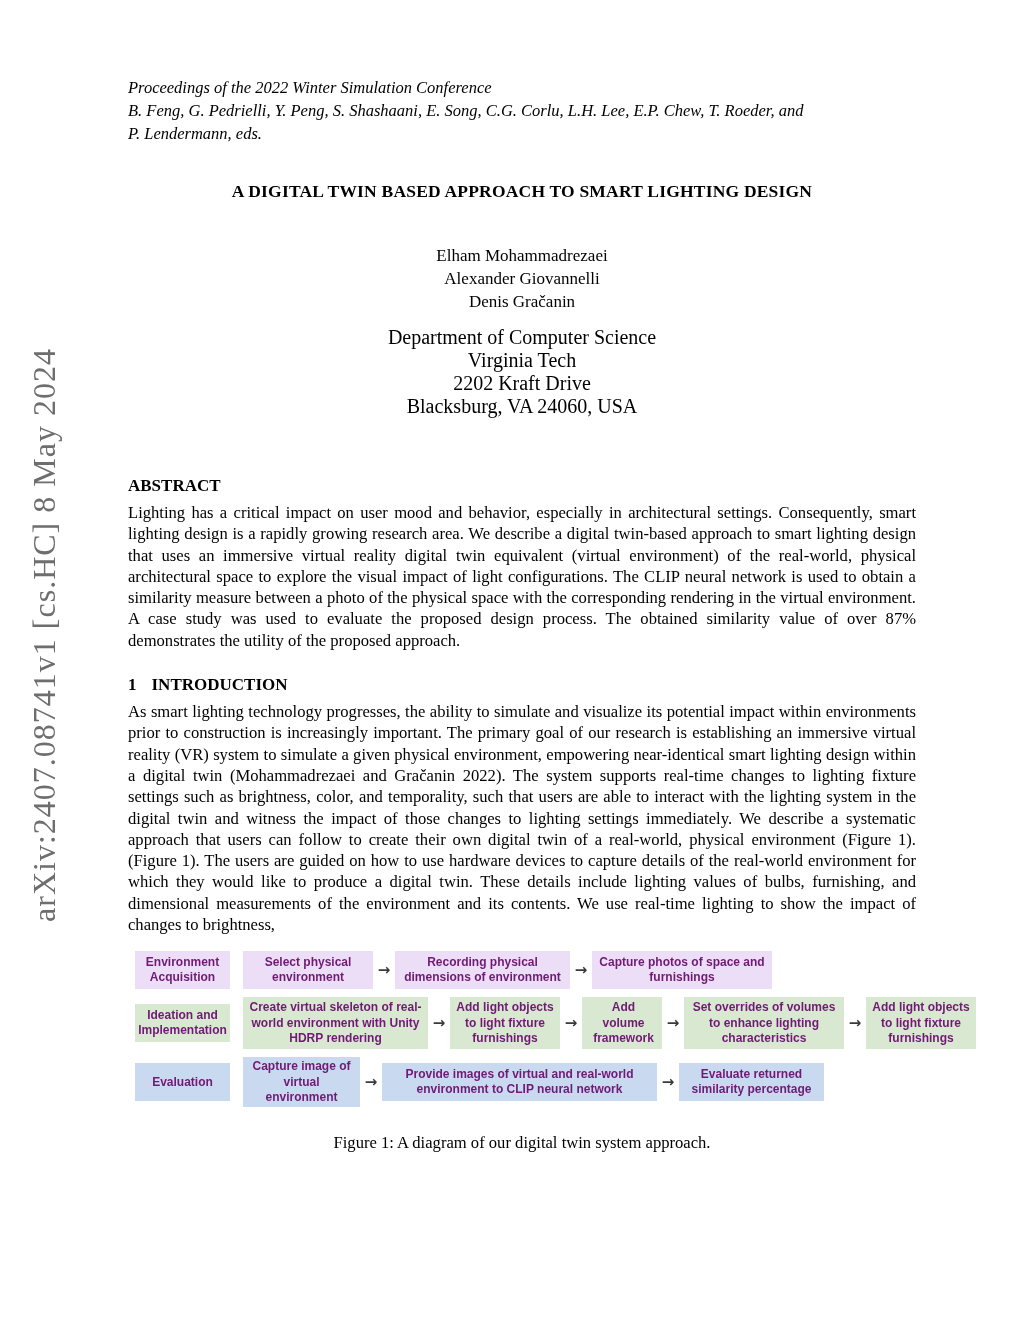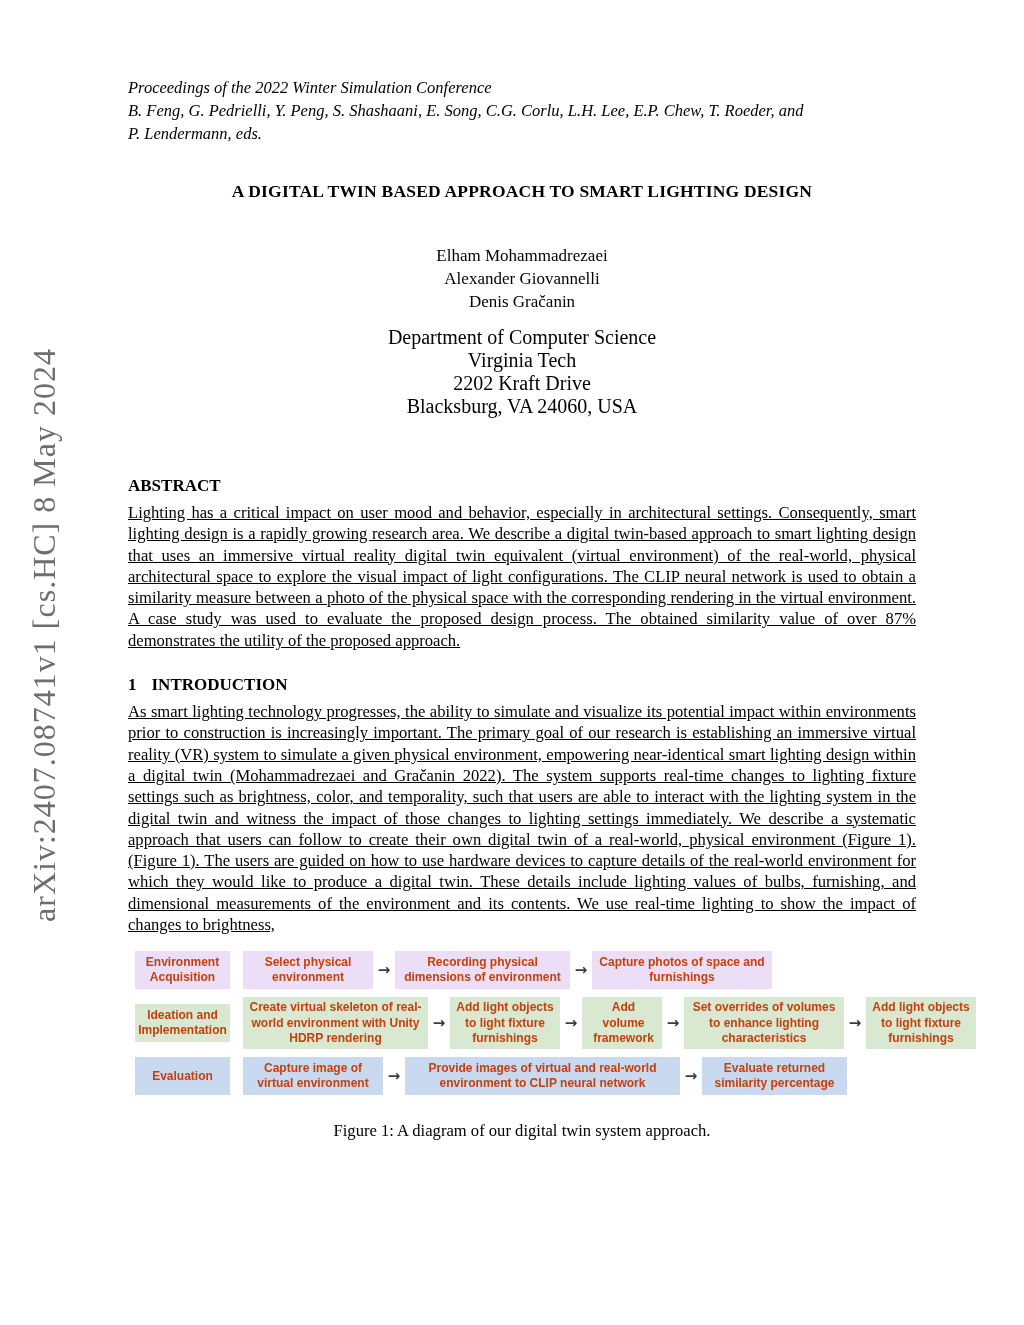--- a/index.html
+++ b/index.html
@@ -54,21 +54,20 @@
   .abstract-heading{
     margin:58px 0 0 0;
     font-size:17px;
     font-weight:bold;
   }
   .bodytext{
     margin:6px 0 0 0;
     font-size:16.6px;
     line-height:21.3px;
     text-align:justify;
-    text-decoration:underline;
   }
   .section-heading{
     margin:24px 0 0 0;
     font-size:17px;
     font-weight:bold;
   }
   .section-heading .sec-num{margin-right:15px;}
   .figure{
     margin:16px 0 0 7px;
     font-family:"Liberation Sans", sans-serif;
@@ -79,21 +78,21 @@
     margin-bottom:8px;
   }
   .fbox{
     display:flex;
     align-items:center;
     justify-content:center;
     text-align:center;
     font-weight:bold;
     font-size:12px;
     line-height:1.28;
-    color:#c2410c;
+    color:#701a75;
     padding:2px 5px;
     box-sizing:border-box;
     flex-shrink:0;
   }
   .row13 .fbox{min-height:38px;}
   .row2 .fbox{min-height:52px;}
   .fbox.flabel{min-height:38px;}
   .acq{background:#ecdef6;}
   .impl{background:#d9e8d1;}
   .eval{background:#c9d9f0;}
@@ -171,21 +170,21 @@
       <div class="fbox impl" style="width:80px;padding-left:8px;">Add volume framework</div>
       <span class="farrow">→</span>
       <div class="fbox impl" style="width:160px;">Set overrides of volumes to enhance lighting characteristics</div>
       <span class="farrow">→</span>
       <div class="fbox impl" style="width:110px;">Add light objects to light fixture furnishings</div>
     </div>
 
     <div class="frow row13">
       <div class="fbox flabel eval" style="width:95px;">Evaluation</div>
       <div class="label-gap"></div>
-      <div class="fbox eval" style="width:140px;">Capture image of virtual environment</div>
+      <div class="fbox eval" style="width:117px;">Capture image of virtual environment</div>
       <span class="farrow">→</span>
       <div class="fbox eval" style="width:275px;">Provide images of virtual and real-world environment to CLIP neural network</div>
       <span class="farrow">→</span>
       <div class="fbox eval" style="width:145px;">Evaluate returned similarity percentage</div>
     </div>
 
   </div>
 
   <div class="caption">Figure 1: A diagram of our digital twin system approach.</div>
 

